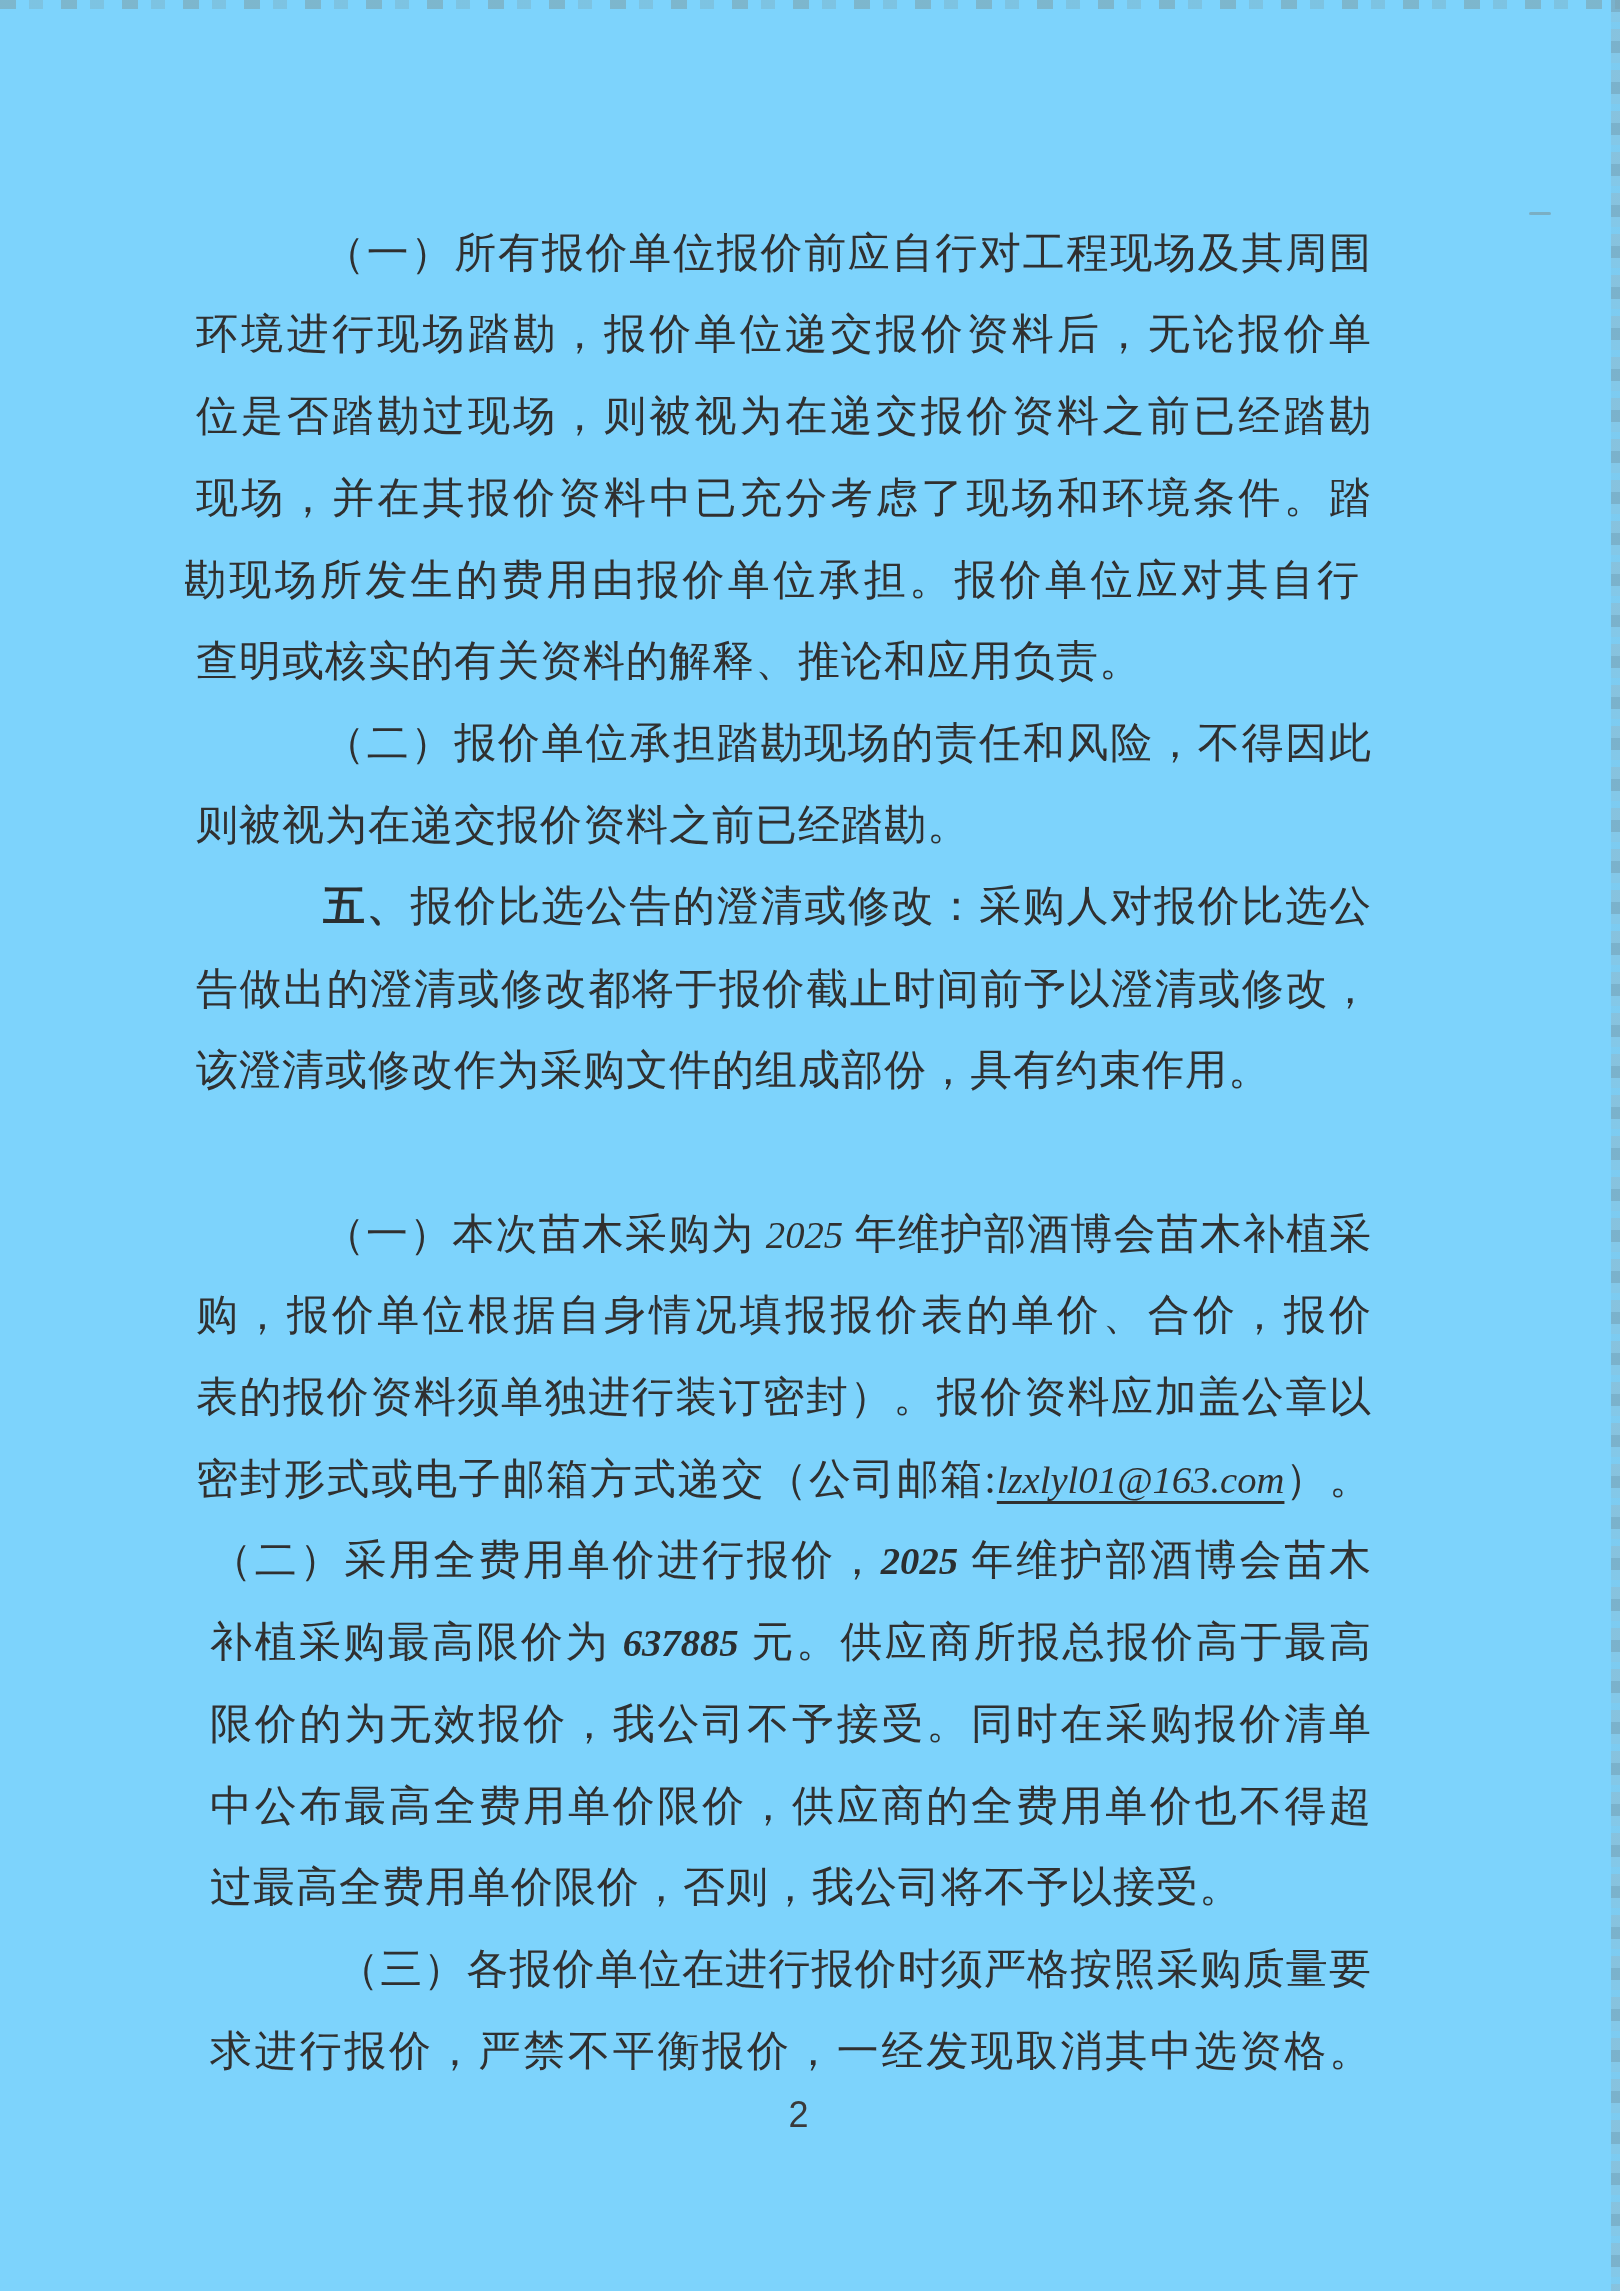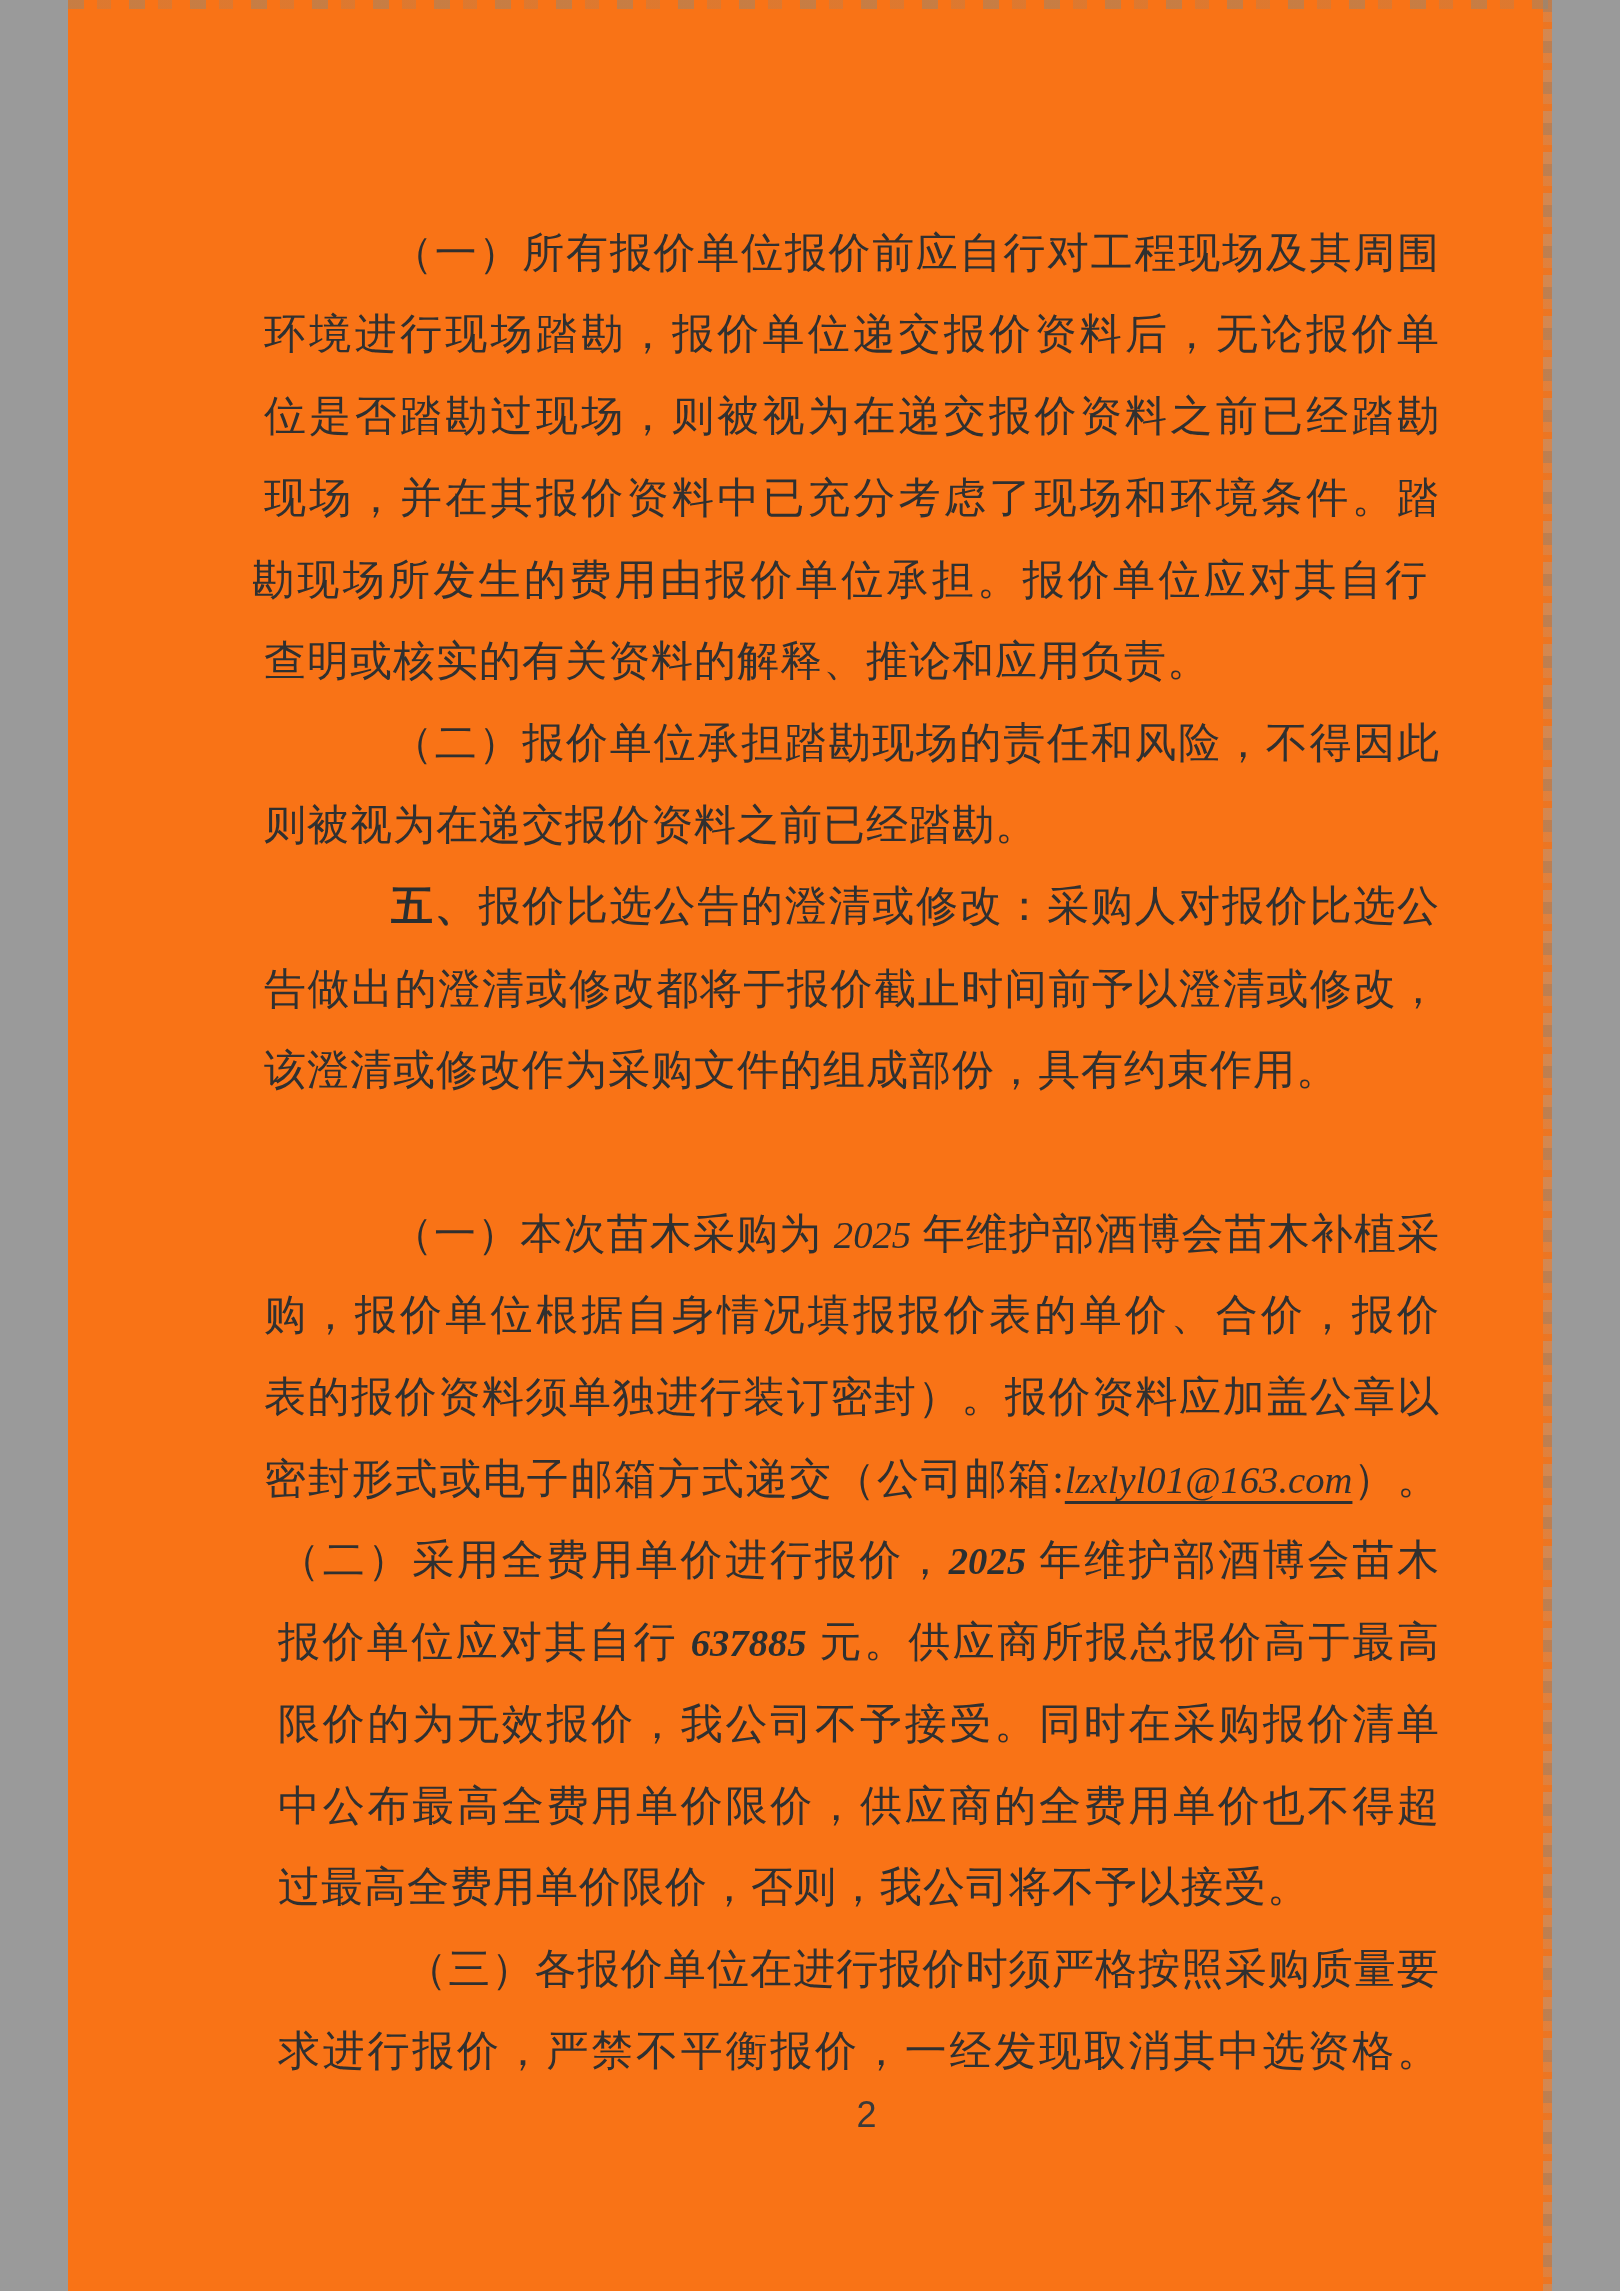--- a/index.html
+++ b/index.html
@@ -1,20 +1,20 @@
 <!DOCTYPE html>
 <html><head>
 <meta charset="utf-8">
 <style>
   html,body{margin:0;padding:0;background:#9a9a9a;}
   .page{
     position:relative;
-    width:1484px;height:2292px;
+    width:1620px;height:2292px;
     margin:0 auto;
-    background:#f97316;
+    background:#7dd3fc;
     overflow:hidden;
     font-family:"Liberation Serif", serif;
     color:#303030;
   }
   .doc-body{position:absolute;inset:0;}
   .line{
     position:absolute;
     height:67px;
     line-height:67px;
     font-size:42px;
@@ -83,21 +83,21 @@
       <div class="line j" style="top: 710px; left: 196px; width: 1176px; text-indent: 127px;"><span>（二）报价单位承担踏勘现场的责任和风险，不得因此</span></div>
       <div class="line" style="top: 792px; left: 196px; width: 1176px;"><span>则被视为在递交报价资料之前已经踏勘。</span></div>
       <div class="line j" style="top: 873px; left: 196px; width: 1176px; text-indent: 127px;"><span class="b">五、</span><span>报价比选公告的澄清或修改：采购人对报价比选公</span></div>
       <div class="line j" style="top: 956px; left: 196px; width: 1176px;"><span>告做出的澄清或修改都将于报价截止时间前予以澄清或修改，</span></div>
       <div class="line" style="top: 1037px; left: 196px; width: 1176px;"><span>该澄清或修改作为采购文件的组成部份，具有约束作用。</span></div>
       <div class="line j" style="top: 1201px; left: 196px; width: 1176px; text-indent: 127px;"><span>（一）本次苗木采购为 </span><span class="latin">2025</span><span> 年维护部酒博会苗木补植采</span></div>
       <div class="line j" style="top: 1282px; left: 196px; width: 1176px;"><span>购，报价单位根据自身情况填报报价表的单价、合价，报价</span></div>
       <div class="line j" style="top: 1364px; left: 196px; width: 1176px;"><span>表的报价资料须单独进行装订密封）。报价资料应加盖公章以</span></div>
       <div class="line j" style="top: 1446px; left: 196px; width: 1176px;"><span>密封形式或电子邮箱方式递交（公司邮箱:</span><span class="u latin">lzxlyl01@163.com</span><span>）。</span></div>
       <div class="line j" style="top: 1527px; left: 210px; width: 1162px;"><span>（二）采用全费用单价进行报价，</span><span class="b latin">2025</span><span> 年维护部酒博会苗木</span></div>
-      <div class="line j" style="top: 1609px; left: 210px; width: 1162px;"><span>报价单位应对其自行 </span><span class="b latin">637885</span><span> 元。供应商所报总报价高于最高</span></div>
+      <div class="line j" style="top: 1609px; left: 210px; width: 1162px;"><span>补植采购最高限价为 </span><span class="b latin">637885</span><span> 元。供应商所报总报价高于最高</span></div>
       <div class="line j" style="top: 1691px; left: 210px; width: 1162px;"><span>限价的为无效报价，我公司不予接受。同时在采购报价清单</span></div>
       <div class="line j" style="top: 1773px; left: 210px; width: 1162px;"><span>中公布最高全费用单价限价，供应商的全费用单价也不得超</span></div>
       <div class="line" style="top: 1854px; left: 210px; width: 1162px;"><span>过最高全费用单价限价，否则，我公司将不予以接受。</span></div>
       <div class="line j" style="top: 1936px; left: 210px; width: 1162px; text-indent: 127px;"><span>（三）各报价单位在进行报价时须严格按照采购质量要</span></div>
       <div class="line j" style="top: 2018px; left: 210px; width: 1162px;"><span>求进行报价，严禁不平衡报价，一经发现取消其中选资格。</span></div>
     </div>
 
   <div class="page-number">2</div>
 </div>
 

